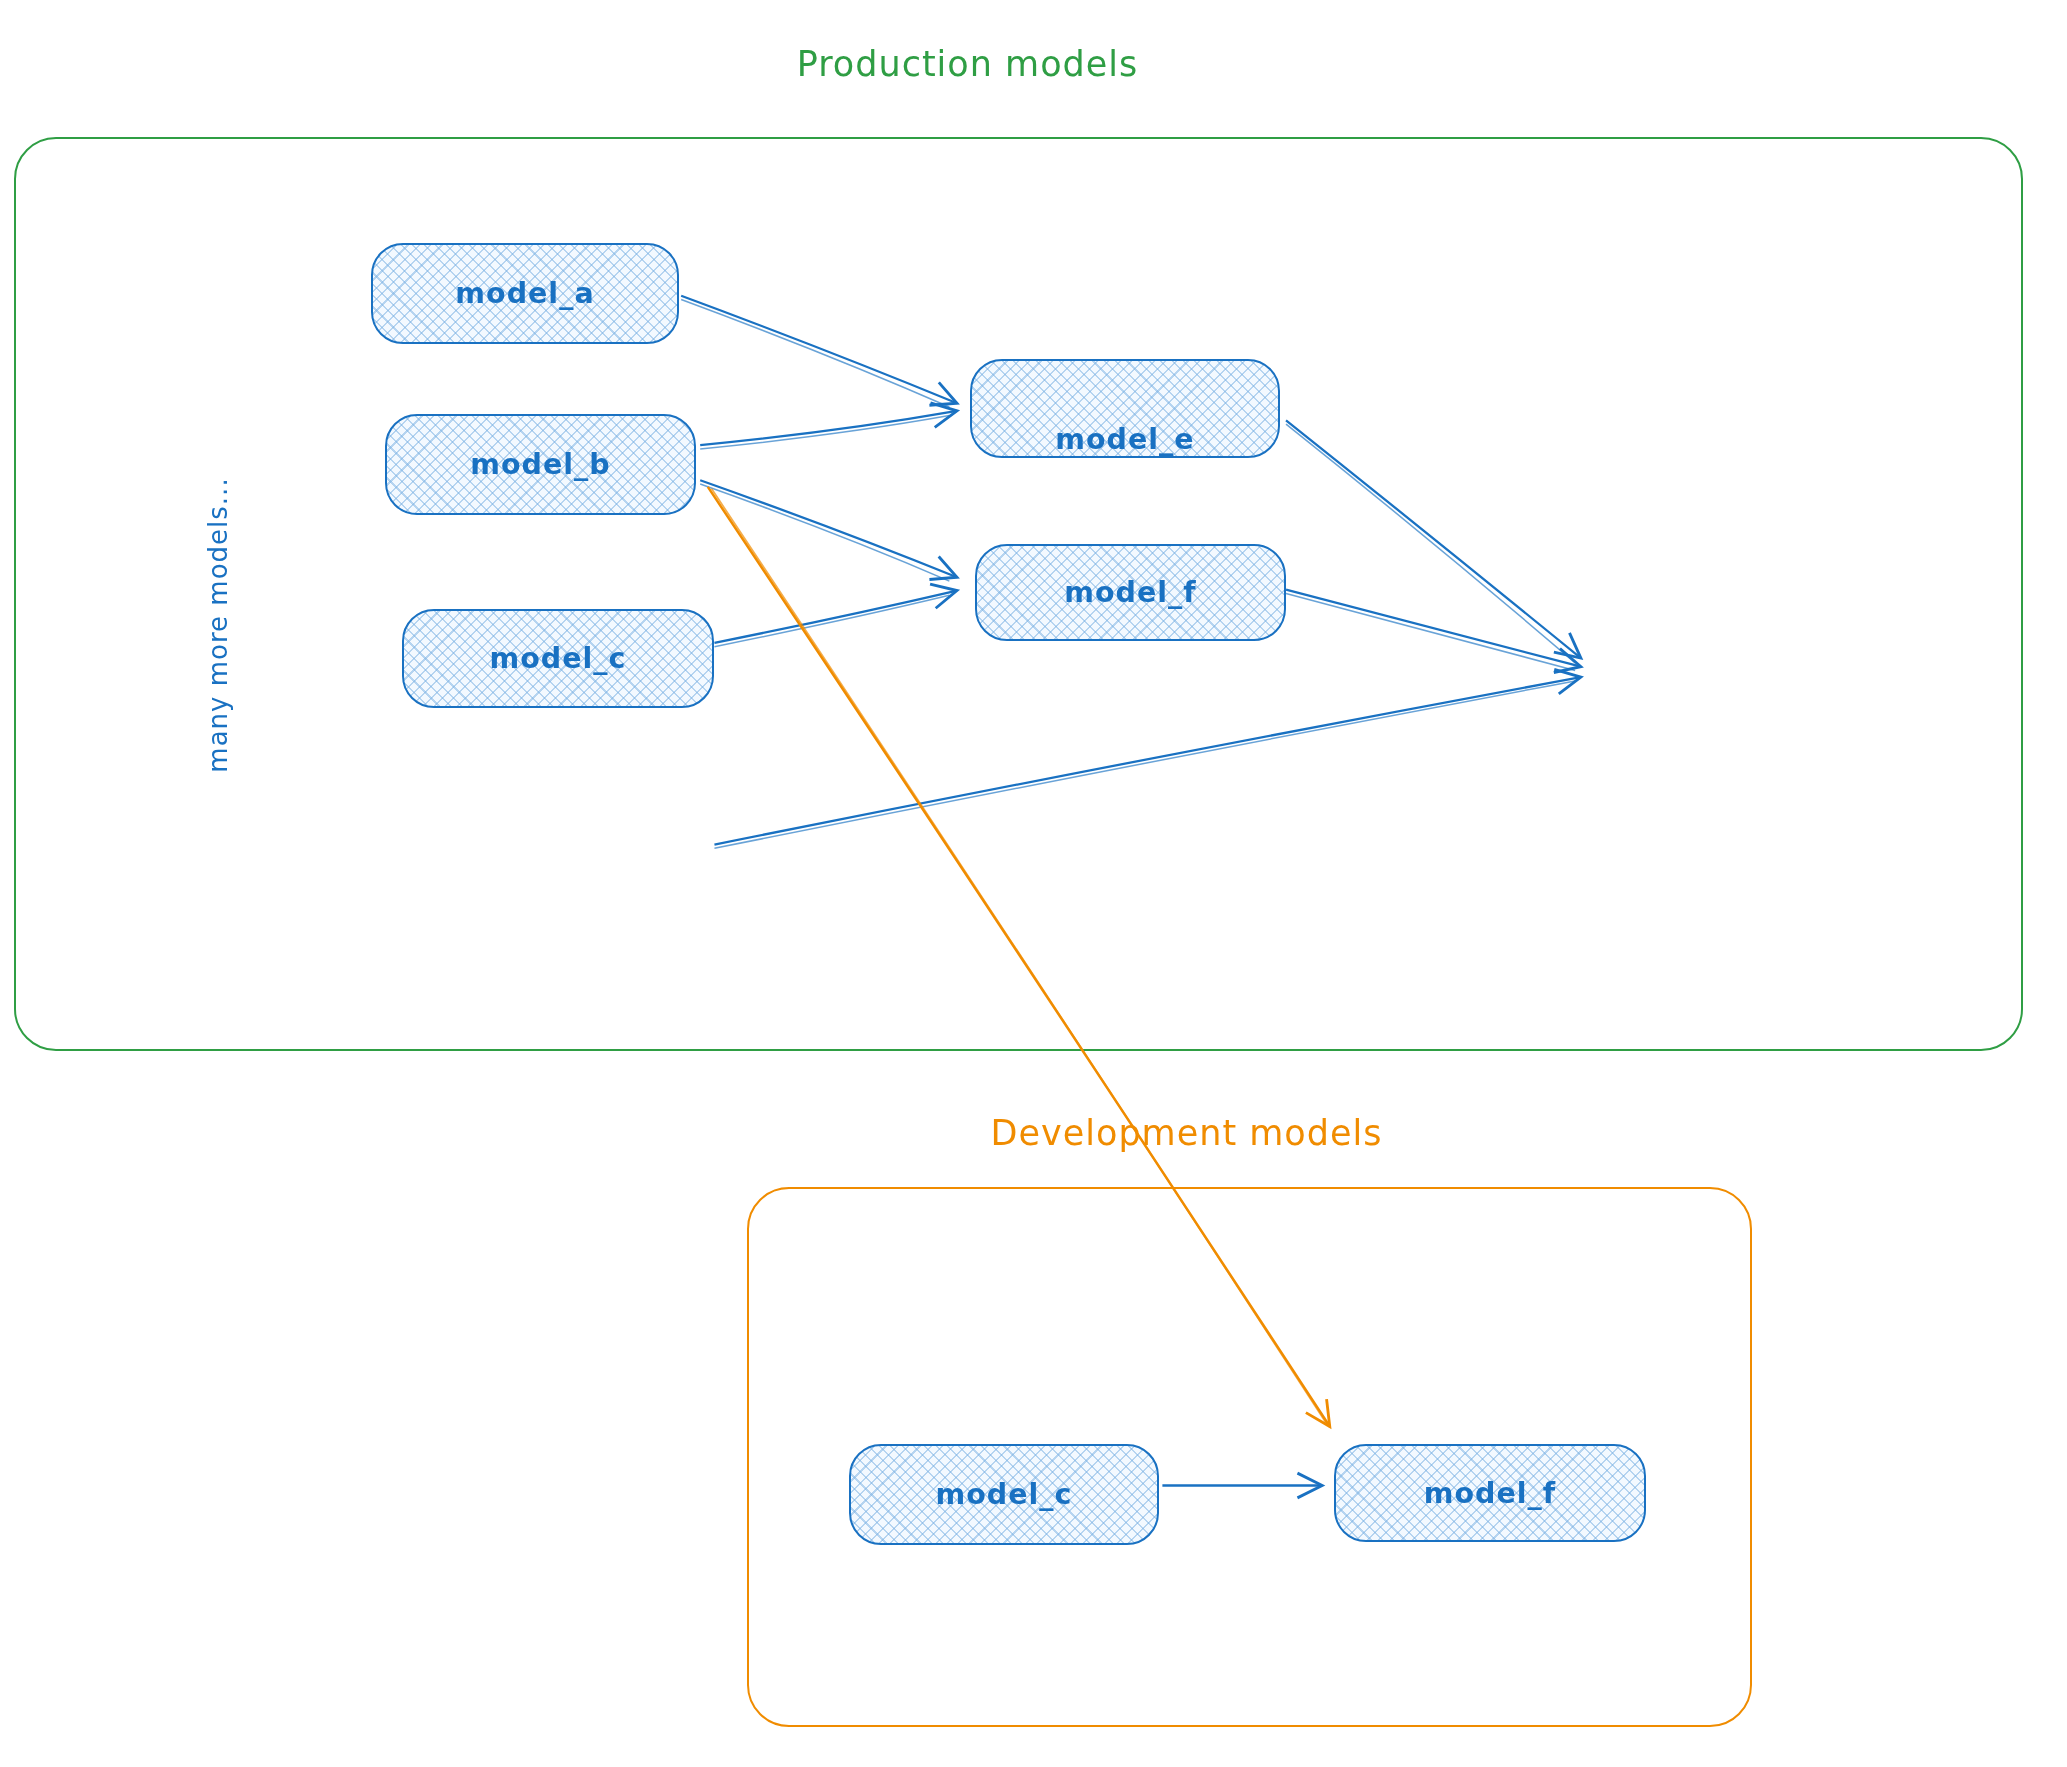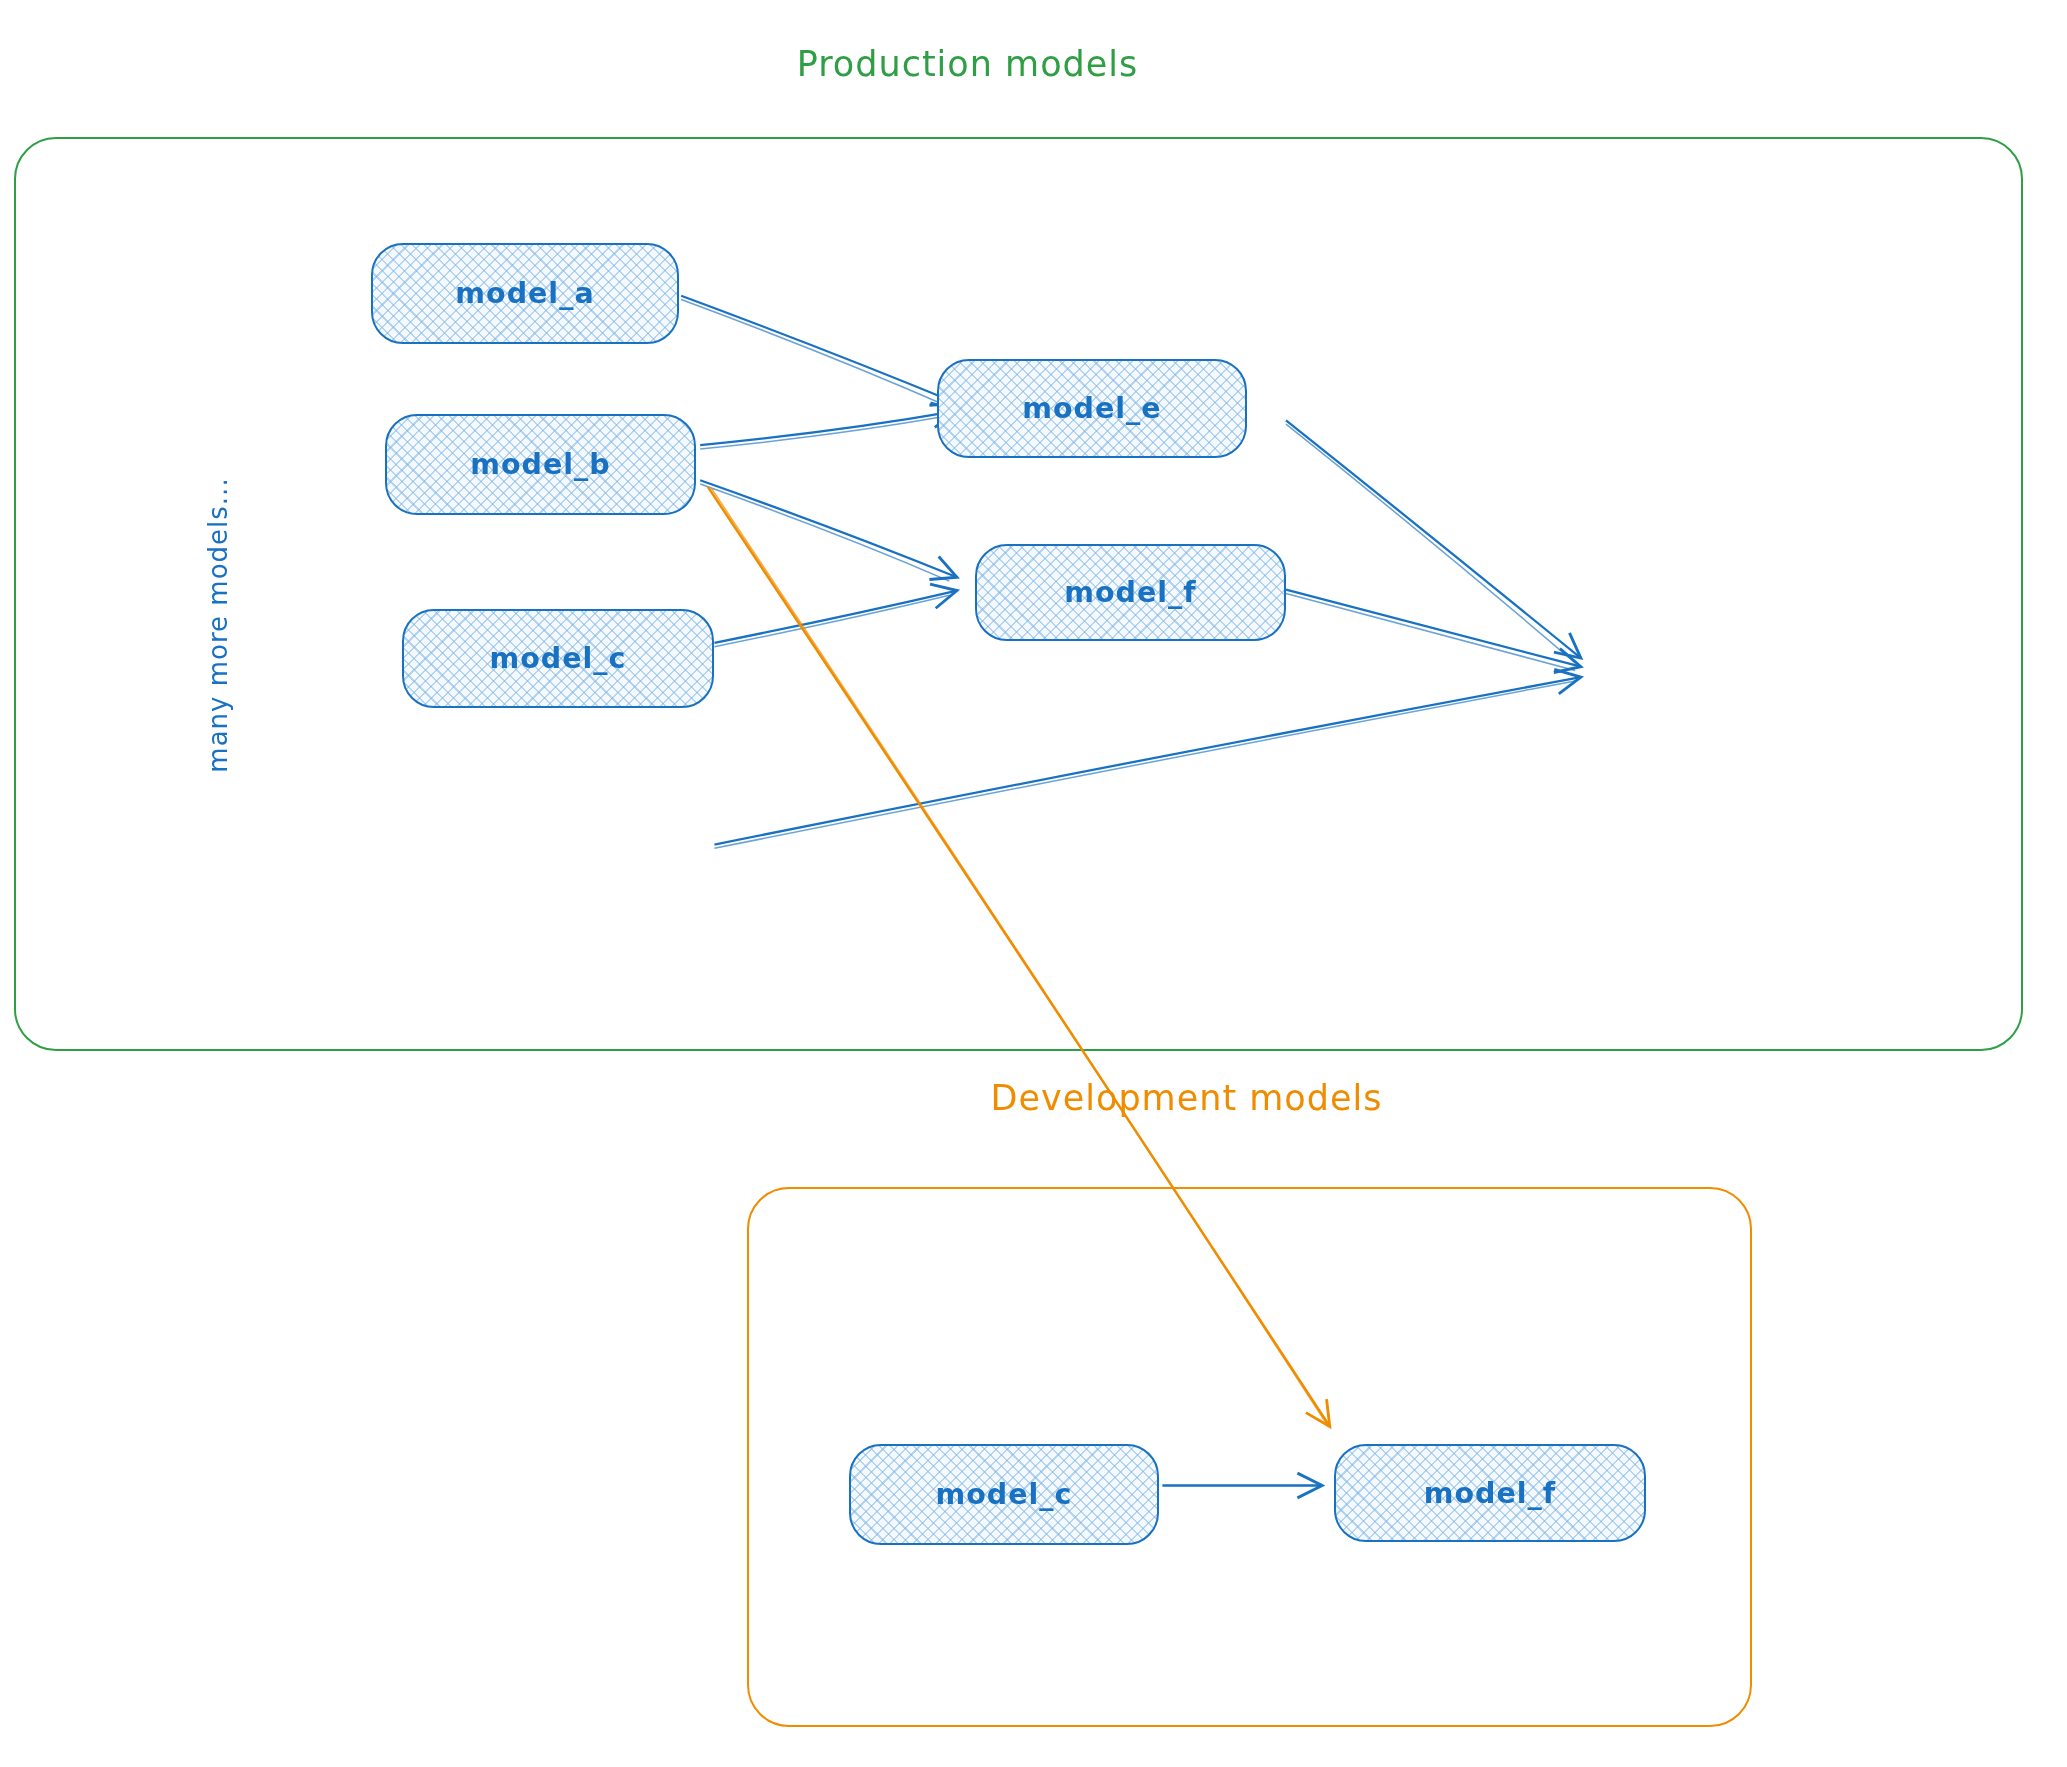--- a/index.html
+++ b/index.html
@@ -30,21 +30,21 @@
     letter-spacing:1px;
     font-weight:normal;
     text-align:center;
     white-space:nowrap;
   }
   .production-title{
     left:751px;top:44px;width:433px;
     color:#2f9e44;
   }
   .development-title{
-    left:970px;top:1078px;width:433px;
+    left:970px;top:1113px;width:433px;
     color:#f08c00;
   }
   
   .side-note{
     position:absolute;
     left:74px;top:604px;
     width:300px;height:42px;
     transform:rotate(-90deg);
     transform-origin:center center;
     color:#1971c2;
@@ -69,21 +69,21 @@
   .node-label{
     color:#1971c2;
     font-size:28.5px;
     letter-spacing:1px;
     font-weight:bold;
   }
   #node-model_a{left:371px;top:243px;width:304px;height:97px;}
   #node-model_b{left:385px;top:414px;width:307px;height:97px;align-items:center;}
   #node-model_c{left:402px;top:609px;width:308px;height:95px;}
   #node-model_d{left:397px;top:806px;width:307px;height:96px;}
-  #node-model_e{left:937px;top:359px;width:306px;height:95px;}
+  #node-model_e{left:970px;top:359px;width:306px;height:95px;align-items:flex-end;}
   #node-model_f{left:975px;top:544px;width:307px;height:93px;}
   #node-model_g{left:1598px;top:626px;width:304px;height:97px;}
   #node-dev_model_c{left:849px;top:1444px;width:306px;height:97px;}
   #node-dev_model_f{left:1334px;top:1444px;width:308px;height:94px;}
   
   .edges-layer{
     position:absolute;
     left:0;top:0;width:2068px;height:1767px;
     pointer-events:none;
   }

